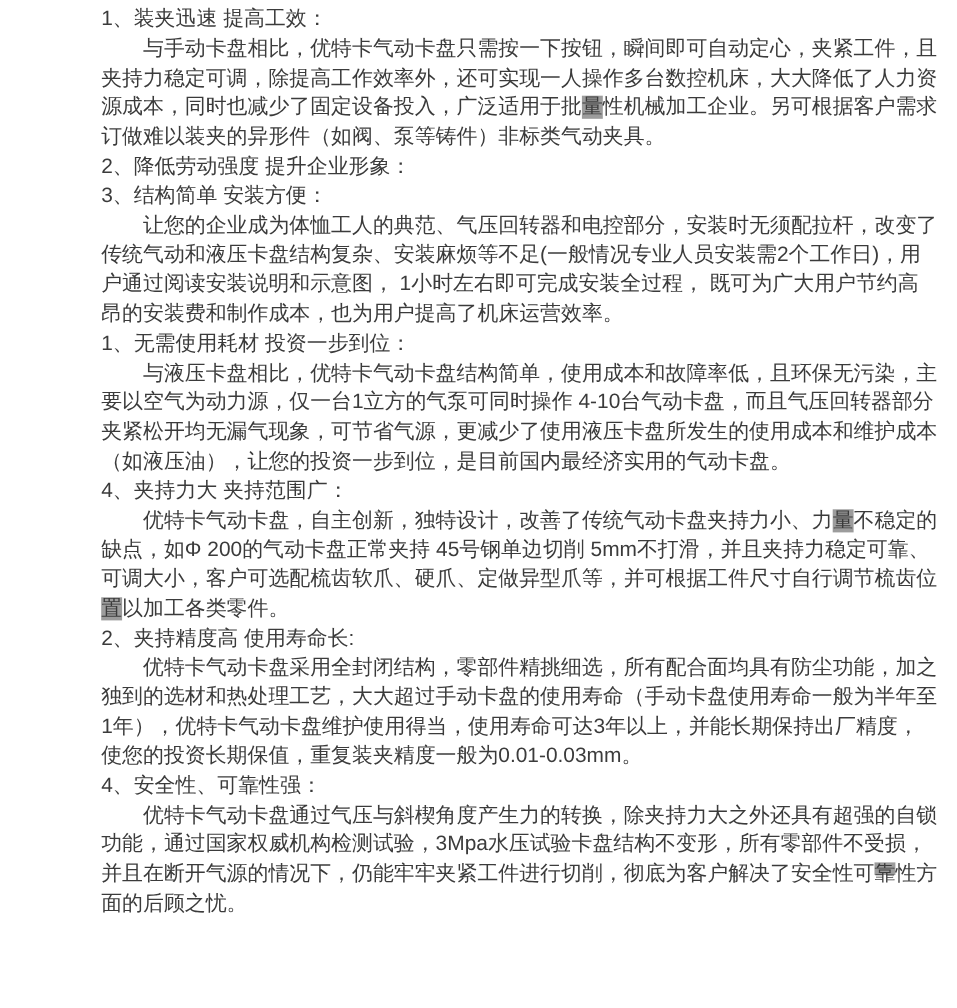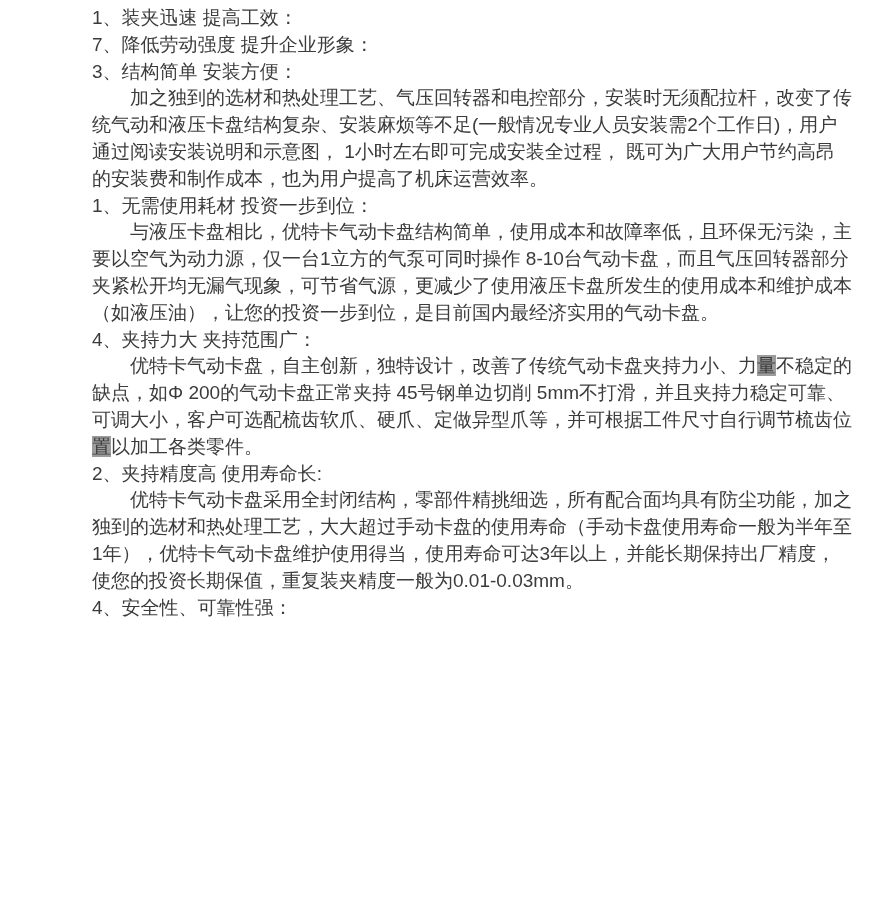--- a/index.html
+++ b/index.html
@@ -48,37 +48,39 @@
     background: linear-gradient(to bottom, #9c9c9c 0%, #9c9c9c 55%, rgba(0,0,0,0) 55%);
   }
 </style>
 </head>
 <body>
 
 <main class="doc">
   <div id="doc-body">
       <section>
         <h2>1、装夹迅速 提高工效：</h2>
+        <p>与手动卡盘相比，优特卡气动卡盘只需按一下按钮，瞬间即可自动定心，夹紧工件，且夹持力稳定可调，除提高工作效率外，还可实现一人操作多台数控机床，大大降低了人力资源成本，同时也减少了固定设备投入，广泛适用于批<span class="hl">量</span>性机械加工企业。另可根据客户需求订做难以装夹的异形件（如阀、泵等铸件）非标类气动夹具。</p>
       </section>
       <section>
-        <h2>7、降低劳动强度 提升企业形象：</h2>
+        <h2>2、降低劳动强度 提升企业形象：</h2>
       </section>
       <section>
         <h2>3、结构简单 安装方便：</h2>
-        <p>加之独到的选材和热处理工艺、气压回转器和电控部分，安装时无须配拉杆，改变了传统气动和液压卡盘结构复杂、安装麻烦等不足(一般情况专业人员安装需2个工作日)，用户通过阅读安装说明和示意图， 1小时左右即可完成安装全过程， 既可为广大用户节约高昂的安装费和制作成本，也为用户提高了机床运营效率。</p>
+        <p>让您的企业成为体恤工人的典范、气压回转器和电控部分，安装时无须配拉杆，改变了传统气动和液压卡盘结构复杂、安装麻烦等不足(一般情况专业人员安装需2个工作日)，用户通过阅读安装说明和示意图， 1小时左右即可完成安装全过程， 既可为广大用户节约高昂的安装费和制作成本，也为用户提高了机床运营效率。</p>
       </section>
       <section>
         <h2>1、无需使用耗材 投资一步到位：</h2>
-        <p>与液压卡盘相比，优特卡气动卡盘结构简单，使用成本和故障率低，且环保无污染，主要以空气为动力源，仅一台1立方的气泵可同时操作 8-10台气动卡盘，而且气压回转器部分夹紧松开均无漏气现象，可节省气源，更减少了使用液压卡盘所发生的使用成本和维护成本（如液压油），让您的投资一步到位，是目前国内最经济实用的气动卡盘。</p>
+        <p>与液压卡盘相比，优特卡气动卡盘结构简单，使用成本和故障率低，且环保无污染，主要以空气为动力源，仅一台1立方的气泵可同时操作 4-10台气动卡盘，而且气压回转器部分夹紧松开均无漏气现象，可节省气源，更减少了使用液压卡盘所发生的使用成本和维护成本（如液压油），让您的投资一步到位，是目前国内最经济实用的气动卡盘。</p>
       </section>
       <section>
         <h2>4、夹持力大 夹持范围广：</h2>
         <p>优特卡气动卡盘，自主创新，独特设计，改善了传统气动卡盘夹持力小、力<span class="hl">量</span>不稳定的缺点，如Φ 200的气动卡盘正常夹持 45号钢单边切削 5mm不打滑，并且夹持力稳定可靠、可调大小，客户可选配梳齿软爪、硬爪、定做异型爪等，并可根据工件尺寸自行调节梳齿位<span class="hl">置</span>以加工各类零件。</p>
       </section>
       <section>
         <h2>2、夹持精度高 使用寿命长:</h2>
         <p>优特卡气动卡盘采用全封闭结构，零部件精挑细选，所有配合面均具有防尘功能，加之独到的选材和热处理工艺，大大超过手动卡盘的使用寿命（手动卡盘使用寿命一般为半年至1年），优特卡气动卡盘维护使用得当，使用寿命可达3年以上，并能长期保持出厂精度，使您的投资长期保值，重复装夹精度一般为0.01-0.03mm。</p>
       </section>
       <section>
         <h2>4、安全性、可靠性强：</h2>
+        <p>优特卡气动卡盘通过气压与斜楔角度产生力的转换，除夹持力大之外还具有超强的自锁功能，通过国家权威机构检测试验，3Mpa水压试验卡盘结构不变形，所有零部件不受损，并且在断开气源的情况下，仍能牢牢夹紧工件进行切削，彻底为客户解决了安全性可<span class="hl-partial">靠</span>性方面的后顾之忧。</p>
       </section>
     </div>
 </main>
 
 </body></html>

